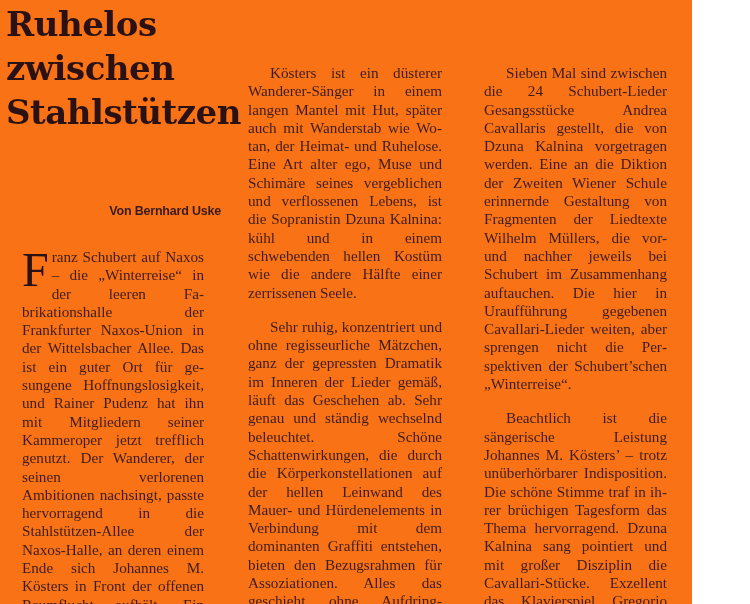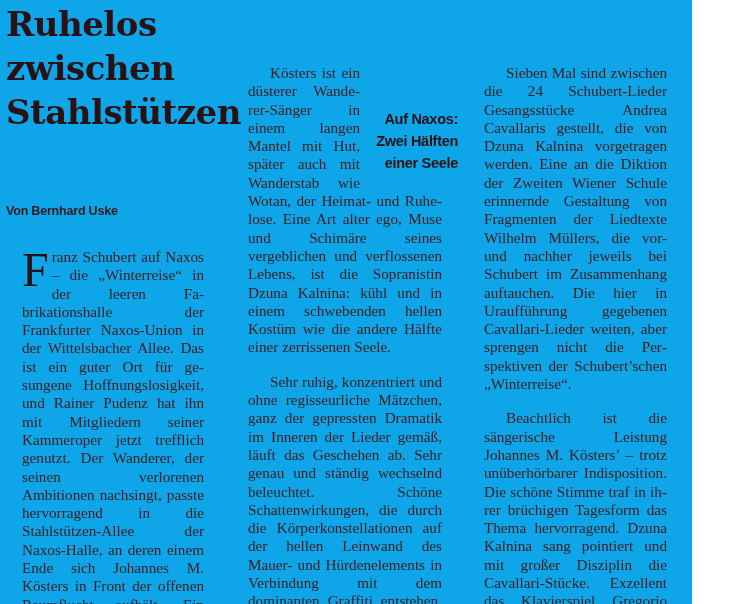--- a/index.html
+++ b/index.html
@@ -5,35 +5,35 @@
   html, body { margin: 0; padding: 0; }
   body {
     width: 750px; height: 604px; overflow: hidden;
     background: #ffffff;
     position: relative;
     font-family: "DejaVu Serif", "Liberation Serif", serif;
     color: #3a1a1c;
   }
   .paper {
     position: absolute; left: 0; top: 0; width: 692px; height: 604px;
-    background: #0ea5e9;
+    background: #f97316;
   }
   .headline {
     position: absolute; left: 6px; top: 2px; width: 220px;
     font-family: "DejaVu Serif", serif; font-weight: bold;
     font-size: 34px; line-height: 44px; letter-spacing: -0.5px;
     color: #2a1214; margin: 0;
   }
   .subhead {
     position: absolute; left: 6px; top: 140px; width: 220px;
     font-family: "Liberation Serif", serif;
     font-size: 20.5px; line-height: 24px; color: #3a1a1c; margin: 0;
   }
   .byline {
-    position: absolute; left: 6px; top: 204px; width: 215px; text-align: left;
+    position: absolute; left: 6px; top: 204px; width: 215px; text-align: right;
     font-family: "Liberation Sans", sans-serif; font-weight: bold;
     font-size: 12.5px; color: #3a1a1c; letter-spacing: -0.2px;
   }
   .col {
     position: absolute;
     font-family: "Liberation Serif", serif;
     font-size: 15.2px; line-height: 18.3px;
     text-align: justify; hyphens: manual;
     color: #3d1c1e;
   }
@@ -69,21 +69,20 @@
   <h1 class="headline">Ruhelos zwischen Stahlstützen</h1>
 
 
   <div class="byline">Von Bernhard Uske</div>
 
   <div class="col col1">
     <p><span class="dropcap">F</span><span>ranz Schubert auf Naxos – die „Winterreise“ in der leeren Fa­brikationshalle der Frankfurter Naxos-Union in der Wittelsbacher Allee. Das ist ein guter Ort für ge­sungene Hoffnungslosigkeit, und Rainer Pudenz hat ihn mit Mitglie­dern seiner Kammeroper jetzt trefflich genutzt. Der Wanderer, der seinen verlorenen Ambitionen nachsingt, passte hervorragend in die Stahlstützen-Allee der Naxos-Halle, an deren einem Ende sich Johannes M. Kösters in Front der offenen Raumflucht aufhält. Ein drehbares, mal längs, mal quer ste­hendes, hohes, mauerartiges Ge­bilde mit der graffitiartigen Zeich­nung eines abstrahierten weibli­chen Unterleibs bemalt, ist an die­sem Abend das einzige nennens­werte Bühnenattribut.</span></p>
   </div>
 
   <div class="col col2">
-    <div class="pullquote">Auf Naxos: Zwei Hälften einer Seele</div>
     <p class="indent">Kösters ist ein düsterer Wande­rer-Sänger in einem langen Man­tel mit Hut, später auch mit Wan­derstab wie Wo­tan, der Hei­mat- und Ruhe­lose. Eine Art al­ter ego, Muse und Schimäre seines vergeblichen und verflosse­nen Lebens, ist die Sopranistin Dzuna Kalnina: kühl und in einem schwebenden hellen Kostüm wie die andere Hälfte einer zerrisse­nen Seele.</p>
     <p class="indent">Sehr ruhig, konzentriert und ohne regisseurliche Mätzchen, ganz der gepressten Dramatik im Inneren der Lieder gemäß, läuft das Geschehen ab. Sehr genau und ständig wechselnd beleuch­tet. Schöne Schattenwirkungen, die durch die Körperkonstellatio­nen auf der hellen Leinwand des Mauer- und Hürdenelements in Verbindung mit dem dominanten Graffiti entstehen, bieten den Be­zugsrahmen für Assoziationen. Al­les das geschieht ohne Aufdring­lichkeit und immer wie organisch aus dem Gesangs- und Bewe­gungsprozess des Liedzyklus her­vorgehend.</p>
   </div>
 
   <div class="col col3">
     <p class="indent">Sieben Mal sind zwischen die 24 Schubert-Lieder Gesangsstü­cke Andrea Cavallaris gestellt, die von Dzuna Kalnina vorgetragen werden. Eine an die Diktion der Zweiten Wiener Schule erinnern­de Gestaltung von Fragmenten der Liedtexte Wilhelm Müllers, die vor- und nachher jeweils bei Schubert im Zusammenhang auf­tauchen. Die hier in Uraufführung gegebenen Cavallari-Lieder wei­ten, aber sprengen nicht die Per­spektiven der Schubert’schen „Winterreise“.</p>
     <p class="indent">Beachtlich ist die sängerische Leistung Johannes M. Kösters’ – trotz unüberhörbarer Indispositi­on. Die schöne Stimme traf in ih­rer brüchigen Tagesform das The­ma hervorragend. Dzuna Kalnina sang pointiert und mit großer Dis­ziplin die Cavallari-Stücke. Exzel­lent das Klavierspiel Gregorio Nar­dis, souverän die Bratschistin Ada Meinich.</p>
     <p class="footnote">Wiederaufnahme im Frühjahr seines.</p>
   </div>
 

